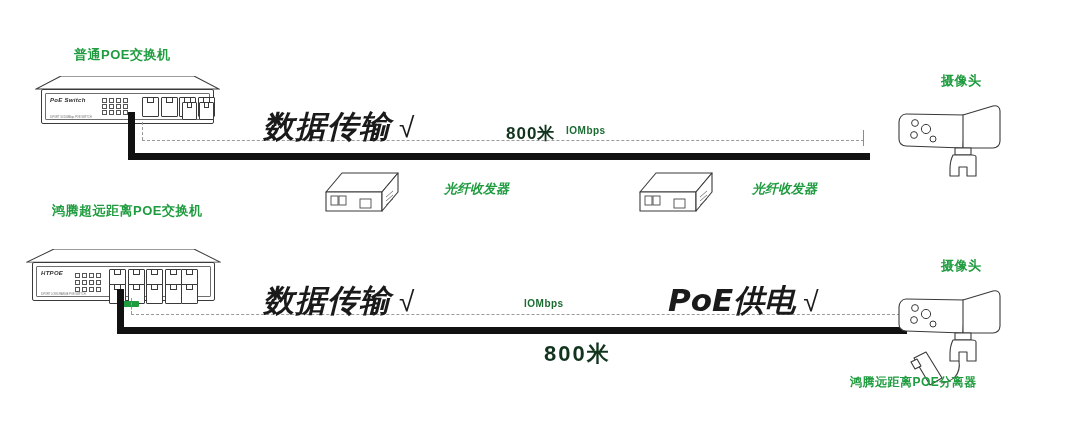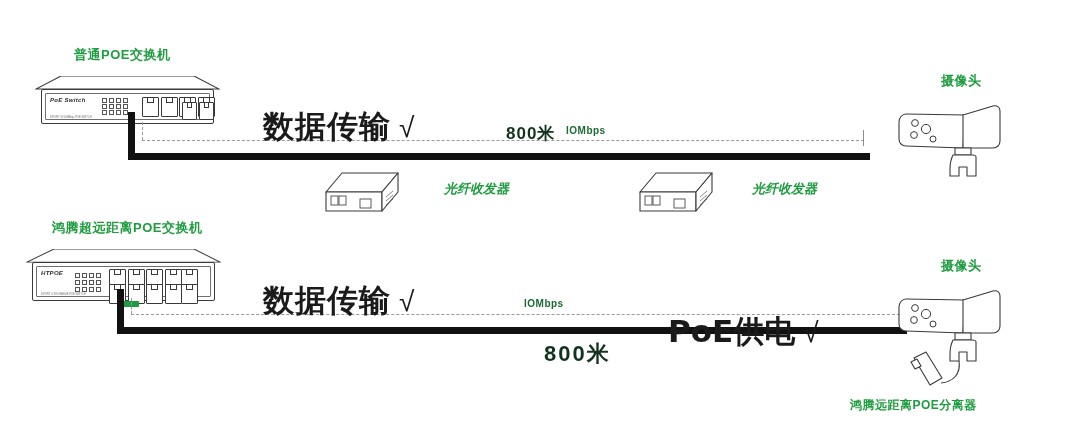--- a/index.html
+++ b/index.html
@@ -26,20 +26,21 @@
     white-space:nowrap;
   }
   .green-label.small{font-size:12px;}
   .big-black{
     color:#1a1a1a;
     font-weight:bold;
     font-size:31px;
     letter-spacing:1px;
     white-space:nowrap;
     font-family:"DejaVu Sans","Liberation Sans",sans-serif;
+    font-style:italic;
   }
   .big-black .mark{
     font-weight:400;
     font-size:28px;
     padding-left:8px;
     font-family:"Liberation Sans",sans-serif;
   }
   .poe-word{
     font-family:"DejaVu Sans","Liberation Sans",sans-serif;
     letter-spacing:0px;
@@ -235,21 +236,21 @@
       <rect x="40" y="29" width="11" height="9"></rect>
     </g>
     <g stroke="#6a6a6a" stroke-width=".8">
       <line x1="66" y1="27" x2="73" y2="21"></line>
       <line x1="66" y1="31" x2="73" y2="25"></line>
       <line x1="66" y1="35" x2="73" y2="29"></line>
     </g>
   </svg>
   <div class="abs conv-label" style="left:752px;top:180px;">光纤收发器</div>
 
-  <div class="abs green-label" style="left:52px;top:219px;">鸿腾超远距离POE交换机</div>
+  <div class="abs green-label" style="left:52px;top:202px;">鸿腾超远距离POE交换机</div>
 
   <div class="switch" style="left:26px;top:249px;width:195px;height:52px;">
     <svg class="lid" viewBox="0 0 195 16" preserveAspectRatio="none">
       <polygon points="28,0 168,0 194,15 1,15" fill="#ffffff" stroke="#3a3a3a" stroke-width="1.1"></polygon>
     </svg>
     <div class="face">
       <div class="inner"></div>
       <div class="brand">HTPOE</div>
       <div class="micro" style="left:8px;bottom:4px;">8-PORT LONG RANGE POE SWITCH</div>
 
@@ -300,21 +301,21 @@
   <div class="abs dash-v" style="left:131px;top:298px;height:16px;"></div>
   <div class="abs dash-h" style="left:131px;top:314px;width:769px;"></div>
   <div class="abs tick-v" style="left:899px;top:305px;height:15px;"></div>
 
   <div class="abs big-black" style="left:263px;top:280px;">
     <span>数据传输</span><span class="mark">√</span>
   </div>
 
   <div class="abs speed-green" style="left:524px;top:298px;">IOMbps</div>
 
-  <div class="abs big-black" style="left:668px;top:280px;margin-top:31px;">
+  <div class="abs big-black" style="left:668px;top:280px;">
     <span class="poe-word">PoE供电</span><span class="mark">√</span>
   </div>
 
   <div class="abs dist-green big" style="left:525px;top:339px;">800米</div>
 
   <div class="abs green-label" style="left:941px;top:257px;">摄像头</div>
   <svg class="camera" style="left:893px;top:282px;" width="125" height="110" viewBox="0 0 125 110">
     <g fill="#ffffff" stroke="#3a3a3a" stroke-width="1.1" stroke-linejoin="round">
       <path d="M6,25 L6,42 C6,46 9,49 13,49 L70,51 L72,18 L13,17 C9,17 6,21 6,25 Z"></path>
       <path d="M70,51 L70,18 L100,9 C104,8 107,10 107,14 L107,44 C107,48 104,51 100,51 Z"></path>
@@ -330,15 +331,15 @@
 
     <g fill="none" stroke="#3a3a3a" stroke-width="1.1">
       <path d="M66,79 C68,92 60,100 48,101"></path>
     </g>
     <g fill="#ffffff" stroke="#3a3a3a" stroke-width="1.1" stroke-linejoin="round">
       <polygon points="21,76 33,70 49,96 37,103"></polygon>
       <polygon points="18,80 24,77 28,84 22,87"></polygon>
     </g>
   </svg>
 
-  <div class="abs green-label small" style="left:850px;top:397px;">鸿腾远距离POE分离器</div>
+  <div class="abs green-label small" style="left:850px;top:374px;">鸿腾远距离POE分离器</div>
 
 </div>
 
 </body></html>

